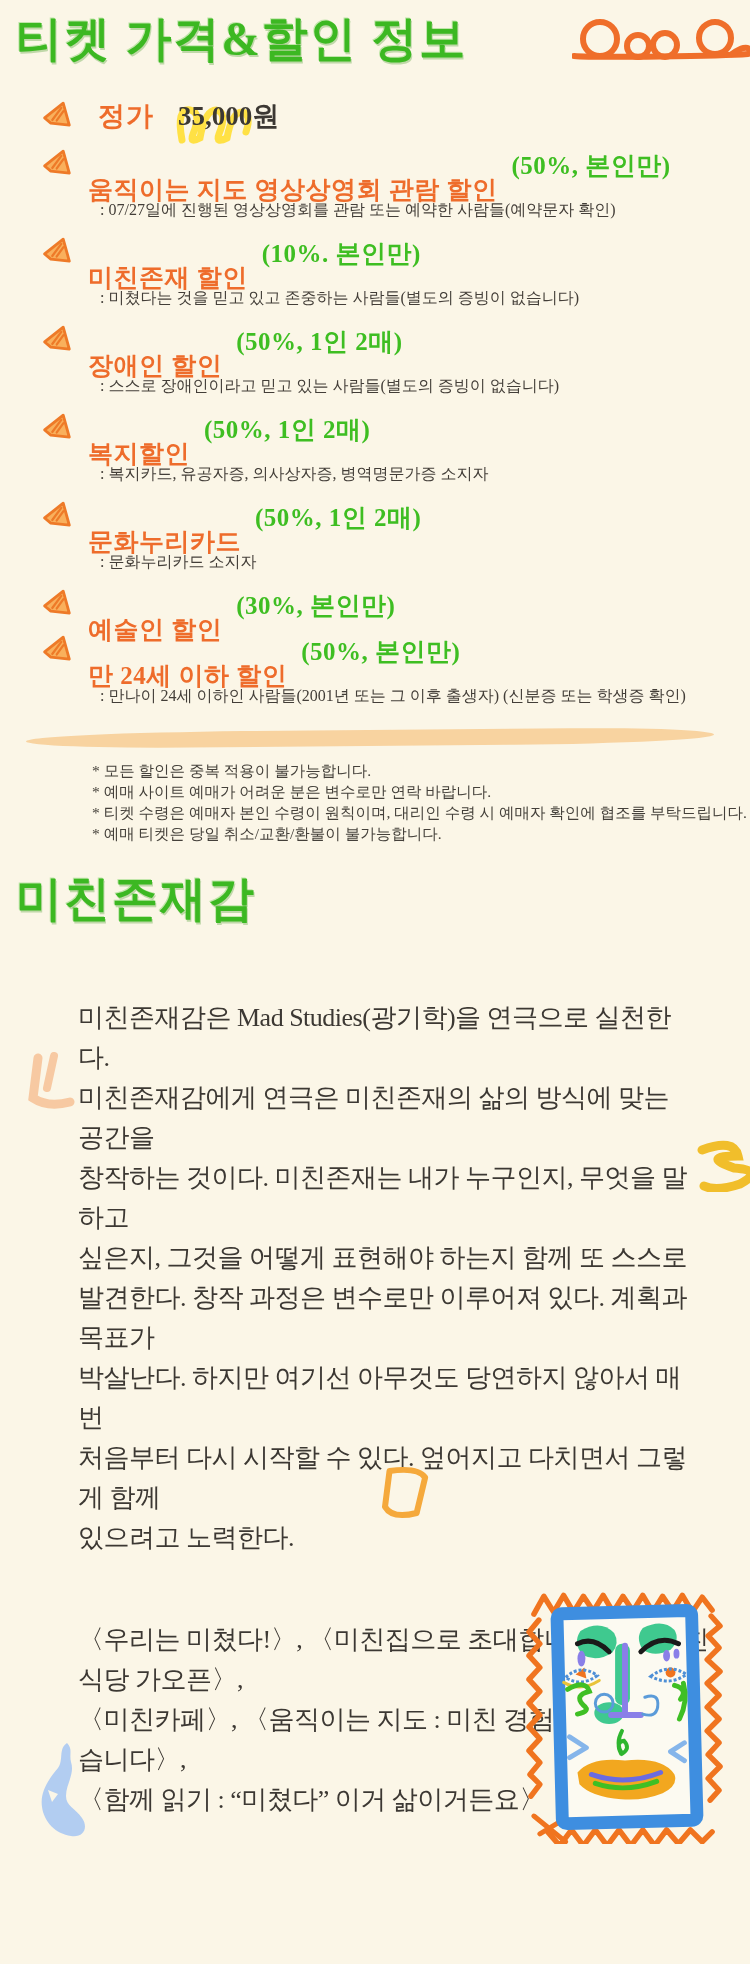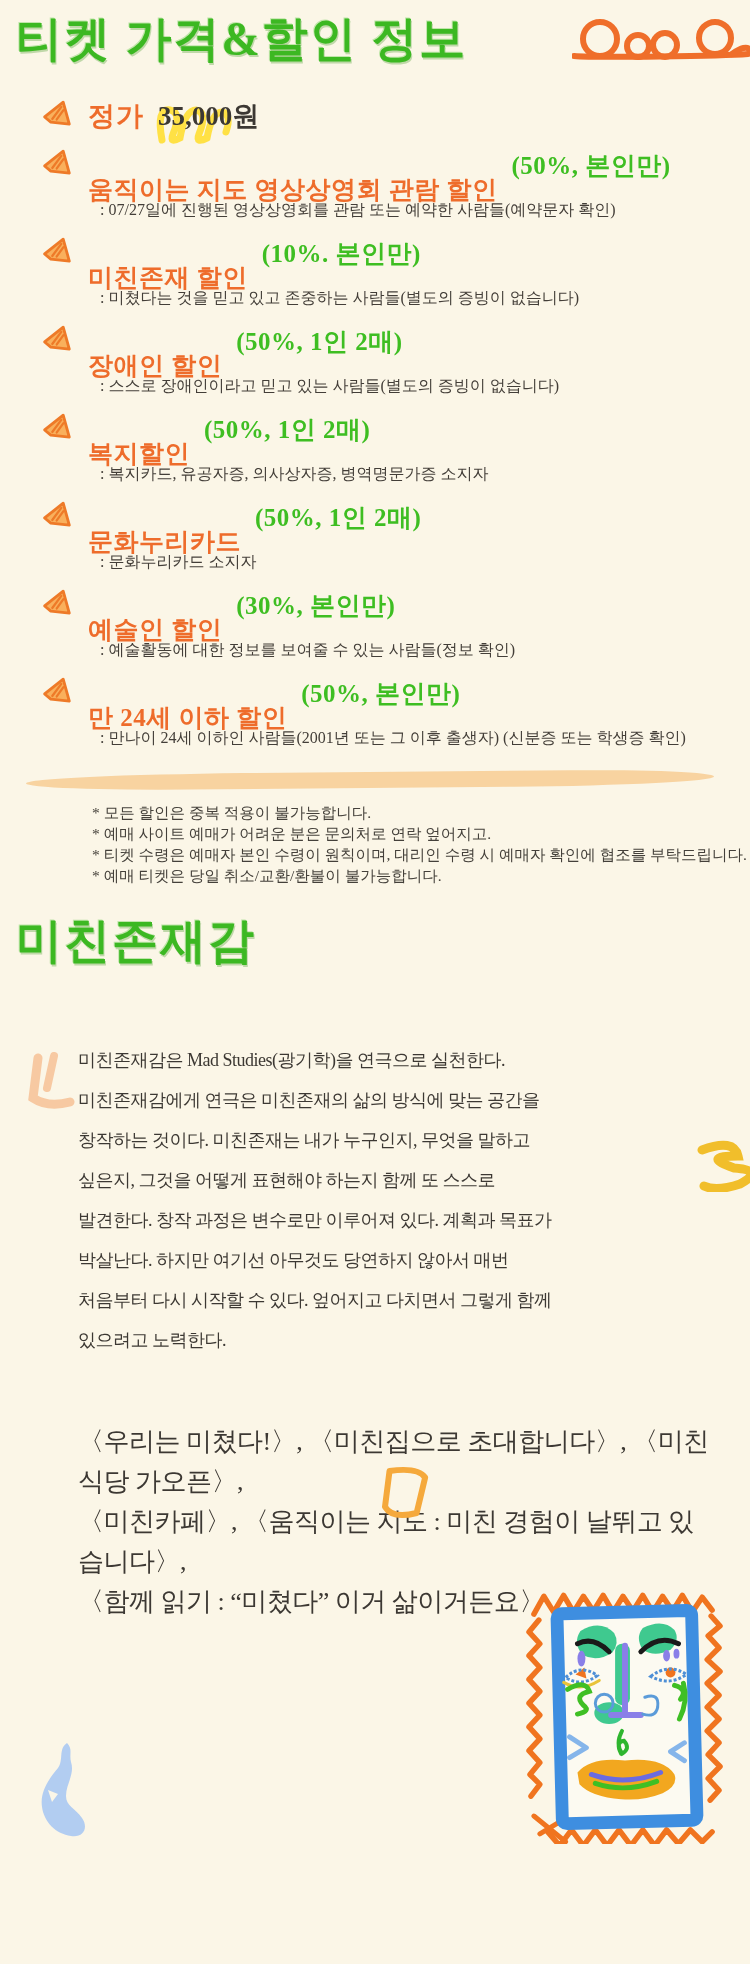--- a/index.html
+++ b/index.html
@@ -15,21 +15,21 @@
   .crayon-title{
     margin:14px 0 0 16px;
     font-size:46px;line-height:50px;font-weight:800;
     letter-spacing:2px;
     color:#3CB822;
     text-shadow:1px 2px 0 rgba(40,140,10,.28), -1px -1px 0 rgba(90,200,60,.35);
     transform:scaleY(1.04);
   }
   .crayon-title.second{margin:30px 0 0 16px;}
   
-  .price-row{margin:34px 0 0 38px;display:flex;align-items:center;gap:14px;height:36px;}
+  .price-row{margin:34px 0 0 38px;display:flex;align-items:flex-end;gap:24px;height:36px;}
   .bullet-icon{width:36px;height:34px;flex:0 0 auto;}
   .price-label{font-size:27px;font-weight:800;color:#EE6C2B;letter-spacing:1px;}
   .price-value-wrap{position:relative;display:inline-block;}
   .price-scribble{position:absolute;left:-4px;top:2px;z-index:0;}
   .price-value{position:relative;z-index:1;font-size:27px;font-weight:600;color:#3C3833;}
   
   .disc-head{margin:16px 0 0 38px;display:flex;align-items:center;gap:14px;height:30px;}
   .disc-name{font-size:25px;font-weight:800;color:#EE6C2B;letter-spacing:.5px;white-space:nowrap;margin-top:48px;}
   .disc-terms{font-size:25px;font-weight:800;color:#3EBE22;letter-spacing:.5px;white-space:nowrap;}
   .disc-desc{margin:18px 0 0 100px;font-size:16px;line-height:24px;color:#433E38;white-space:nowrap;}
@@ -38,21 +38,21 @@
     margin:22px 0 0 26px;width:688px;height:16px;
     background:#F8D3A0;border-radius:60% 40% 55% 45% / 100% 90% 100% 90%;
     transform:rotate(-.5deg);
   }
   .notes{list-style:none;margin:14px 0 0 0;padding:0 0 0 92px;}
   .notes li{font-size:15.5px;line-height:21px;color:#44403A;white-space:nowrap;}
   .notes li.indent{padding-left:12px;}
   
   .about-intro{
     margin:74px 0 8px 78px;width:620px;
-    font-size:18px;line-height:40px;color:#3C3833;
+    font-size:26px;line-height:40px;color:#3C3833;
     white-space:pre-line;letter-spacing:-0.5px;
   }
   .about-works{
     margin:62px 0 0 78px;width:640px;
     font-size:26px;line-height:40px;color:#3C3833;
     white-space:pre-line;letter-spacing:-0.5px;
   }
   
   .deco{position:absolute;pointer-events:none;}
   .top-squiggle{top:8px;left:572px;}
@@ -170,21 +170,20 @@
       <div class="disc-head">
         <svg class="bullet-icon" viewBox="0 0 24 24">
             <g transform="rotate(-12 12 12)">
               <path d="M4,11 L19,3.5 L20,19.5 L7.5,15.5 Z" fill="#F9B05C" stroke="#EE7A28" stroke-width="2" stroke-linejoin="round"></path>
               <path d="M9,13.5 L17,6.5 M12,14.5 L18,9" stroke="#EE7A28" stroke-width="1.6" stroke-linecap="round"></path>
             </g>
           </svg>
         <span class="disc-name">예술인 할인</span>
         <span class="disc-terms">(30%, 본인만)</span>
       </div>
-      <div class="disc-desc">: 예술활동에 대한 정보를 보여줄 수 있는 사람들(정보 확인)</div>
     </div>
 
     <div>
       <div class="disc-head">
         <svg class="bullet-icon" viewBox="0 0 24 24">
             <g transform="rotate(-12 12 12)">
               <path d="M4,11 L19,3.5 L20,19.5 L7.5,15.5 Z" fill="#F9B05C" stroke="#EE7A28" stroke-width="2" stroke-linejoin="round"></path>
               <path d="M9,13.5 L17,6.5 M12,14.5 L18,9" stroke="#EE7A28" stroke-width="1.6" stroke-linecap="round"></path>
             </g>
           </svg>
@@ -193,21 +192,21 @@
       </div>
       <div class="disc-desc">: 만나이 24세 이하인 사람들(2001년 또는 그 이후 출생자) (신분증 또는 학생증 확인)</div>
     </div>
 
   </div>
 
   <div class="divider"></div>
 
   <ul class="notes">
     <li>* 모든 할인은 중복 적용이 불가능합니다.</li>
-    <li>* 예매 사이트 예매가 어려운 분은 문의처로 연락 엎어지고.</li>
+    <li>* 예매 사이트 예매가 어려운 분은 변수로만 연락 바랍니다.</li>
     <li>* 티켓 수령은 예매자 본인 수령이 원칙이며, 대리인 수령 시 예매자 확인에 협조를 부탁드립니다.</li>
     <li>* 예매 티켓은 당일 취소/교환/환불이 불가능합니다.</li>
   </ul>
 
   <h2 class="crayon-title second">미친존재감</h2>
 
   <svg class="deco peach-scribble" width="50" height="60" viewBox="0 0 50 60">
     <path d="M10,6 L5,46 Q20,56 42,50" stroke="#F7C9A2" stroke-width="9" fill="none" stroke-linecap="round"></path>
     <path d="M26,4 L19,36" stroke="#F7C9A2" stroke-width="8" fill="none" stroke-linecap="round"></path>
   </svg>

